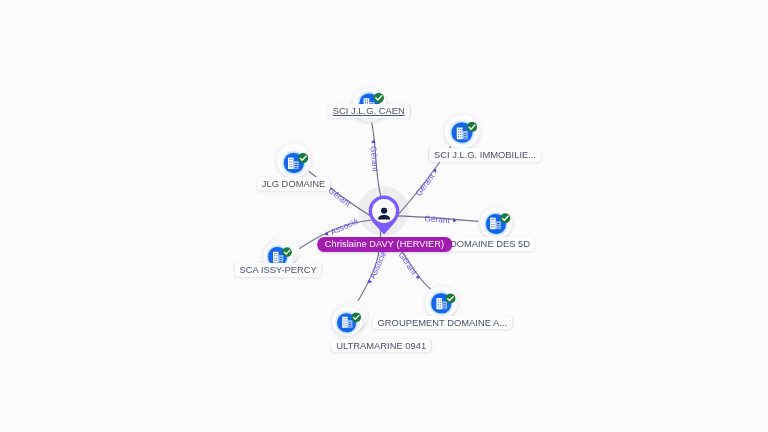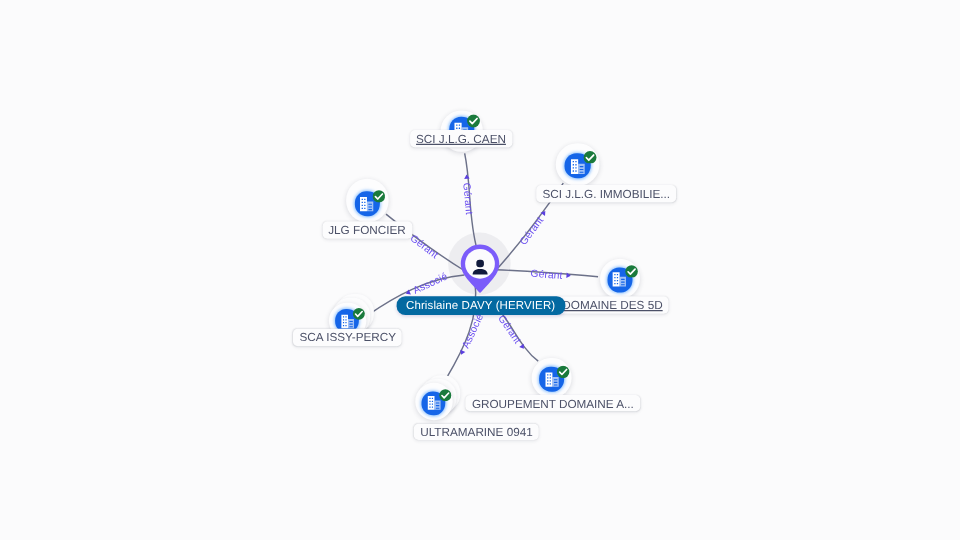--- a/index.html
+++ b/index.html
@@ -7,21 +7,21 @@
        font-family:"Liberation Sans",sans-serif;-webkit-font-smoothing:antialiased;}
   #stage{position:relative;width:768px;height:432px;background:#fbfbfc;}
   svg.layer{position:absolute;left:0;top:0;width:768px;height:432px;overflow:visible;}
   .edge-path{fill:none;stroke:#5f657f;stroke-width:1.15;stroke-opacity:.92;}
   .rel-text{font-family:"Liberation Sans",sans-serif;font-size:8.2px;fill:#6a4ef0;letter-spacing:.1px;}
   .node{position:absolute;transform:translate(-50%,-50%);}
   .nlabel{position:absolute;transform:translate(-50%,0);
           background:#fcfcfd;border-radius:4px;padding:2px 5px 2.5px 5px;
           font-size:9.4px;color:#4c5168;white-space:nowrap;line-height:9px;
           box-shadow:0 1px 3px rgba(40,45,70,.10),0 0 1px rgba(40,45,70,.10);}
-  .center-label{position:absolute;transform:translate(-50%,0);background:#0369a1;
+  .center-label{position:absolute;transform:translate(-50%,0);background:#a21caf;
           color:#fff;border-radius:7px;padding:3px 8px;font-size:9.2px;
           white-space:nowrap;line-height:9px;letter-spacing:.1px;
           box-shadow:0 1px 3px rgba(60,40,140,.20);}
 </style>
 </head>
 <body>
 
 <div id="stage">
   <svg class="layer" id="edgelayer">
       <circle cx="383.5" cy="211" r="25" fill="#ebebee" opacity="0.9"></circle>
@@ -135,21 +135,21 @@
       <rect x="14.2" y="11.4" width="4.8" height="1.4" rx=".45"></rect>
       <rect x="14.2" y="14.9" width="4.8" height="1.4" rx=".45"></rect>
       <rect x="14.2" y="18.4" width="4.8" height="1.4" rx=".45"></rect>
     </g>
   </svg></div>
     <div style="position:absolute;left:20.25px;top:2.9099999999999984px;width:10.5px;height:10.5px;"><svg width="10.5" height="10.5" viewBox="0 0 24 24">
     <circle cx="12" cy="12" r="11.5" fill="#1a7a3c"></circle>
     <path d="M5.6 12.4l4.2 4.4 8.6-9.2" fill="none" stroke="#fff" stroke-width="3.1" stroke-linecap="round" stroke-linejoin="round"></path>
   </svg></div>
   </div>
-      <div class="nlabel" style="left: 490px; top: 237px; text-decoration: underline;">DOMAINE DES 5D</div>
+      <div class="nlabel" style="left: 490px; top: 237px;">DOMAINE DES 5D</div>
       <div class="node" style="left: 441.4px; top: 302.3px; width: 31.4px; height: 31.4px;">
 
     <div style="position:absolute;left:0;top:0;width:31.4px;height:31.4px;border-radius:50%;background:#fdfdfe;box-shadow:0 1px 4px rgba(40,45,70,.16);"></div>
     <div style="position:absolute;left:5.799999999999999px;top:6.999999999999999px;width:19.8px;height:19.8px;background:#1565e8;border-radius:46% 50% 45% 49% / 48% 45% 50% 46%;box-shadow:0 0 2.2px 1.1px rgba(90,165,255,.55);"></div>
     <div style="position:absolute;left:8.324499999999999px;top:9.524499999999998px;width:14.751000000000001px;height:14.751000000000001px;"><svg width="14.751000000000001" height="14.751000000000001" viewBox="0 0 24 24">
     <path fill="#fff" d="M3.4 2.8h9v18.4H3.4z"></path>
     <path fill="#fff" opacity=".60" d="M12.4 8.6h8.2v12.6h-8.2z"></path>
     <g fill="#1565e8">
       <rect x="5.5" y="5" width="1.7" height="1.7" rx=".35"></rect>
       <rect x="8.8" y="5" width="1.7" height="1.7" rx=".35"></rect>
@@ -247,21 +247,21 @@
       <rect x="14.2" y="11.4" width="4.8" height="1.4" rx=".45"></rect>
       <rect x="14.2" y="14.9" width="4.8" height="1.4" rx=".45"></rect>
       <rect x="14.2" y="18.4" width="4.8" height="1.4" rx=".45"></rect>
     </g>
   </svg></div>
     <div style="position:absolute;left:21.328750000000003px;top:5.6814500000000026px;width:10.4475px;height:10.4475px;"><svg width="10.4475" height="10.4475" viewBox="0 0 24 24">
     <circle cx="12" cy="12" r="11.5" fill="#1a7a3c"></circle>
     <path d="M5.6 12.4l4.2 4.4 8.6-9.2" fill="none" stroke="#fff" stroke-width="3.1" stroke-linecap="round" stroke-linejoin="round"></path>
   </svg></div>
   </div>
-      <div class="nlabel" style="left: 293.6px; top: 177.3px;">JLG FONCIER</div>
+      <div class="nlabel" style="left: 293.6px; top: 177.3px;">JLG DOMAINE</div>
       <div class="node" style="left: 383.5px; top: 211px; width: 32px; height: 32px;">
   <svg width="48" height="56" viewBox="0 0 48 56" style="position:absolute;left:-8px;top:-8.5px;">
     <path d="M24 8.6 C15.5 8.6 8.6 15.5 8.6 24 C8.6 30.2 12.6 35.1 17.2 40.1 C20.1 43.2 22.5 46 24 47.4 C25.5 46 27.9 43.2 30.8 40.1 C35.4 35.1 39.4 30.2 39.4 24 C39.4 15.5 32.5 8.6 24 8.6 Z" fill="#7b5cfa"></path>
     <circle cx="24" cy="24" r="11.9" fill="#fbfbfd"></circle>
   </svg>
   <div style="position:absolute;left:6.1px;top:7.5px;width:20.2px;height:20.2px;"><svg width="20.2" height="20.2" viewBox="0 0 24 24">
     <rect x="8.4" y="5.6" width="7.2" height="7.2" rx="2.9" fill="#111a3c"></rect>
     <path fill="#111a3c" d="M4.9 19.2c0-3.0 3.1-4.8 7.1-4.8s7.1 1.8 7.1 4.8v.5H4.9v-.5z"></path>
   </svg></div>
 </div>

